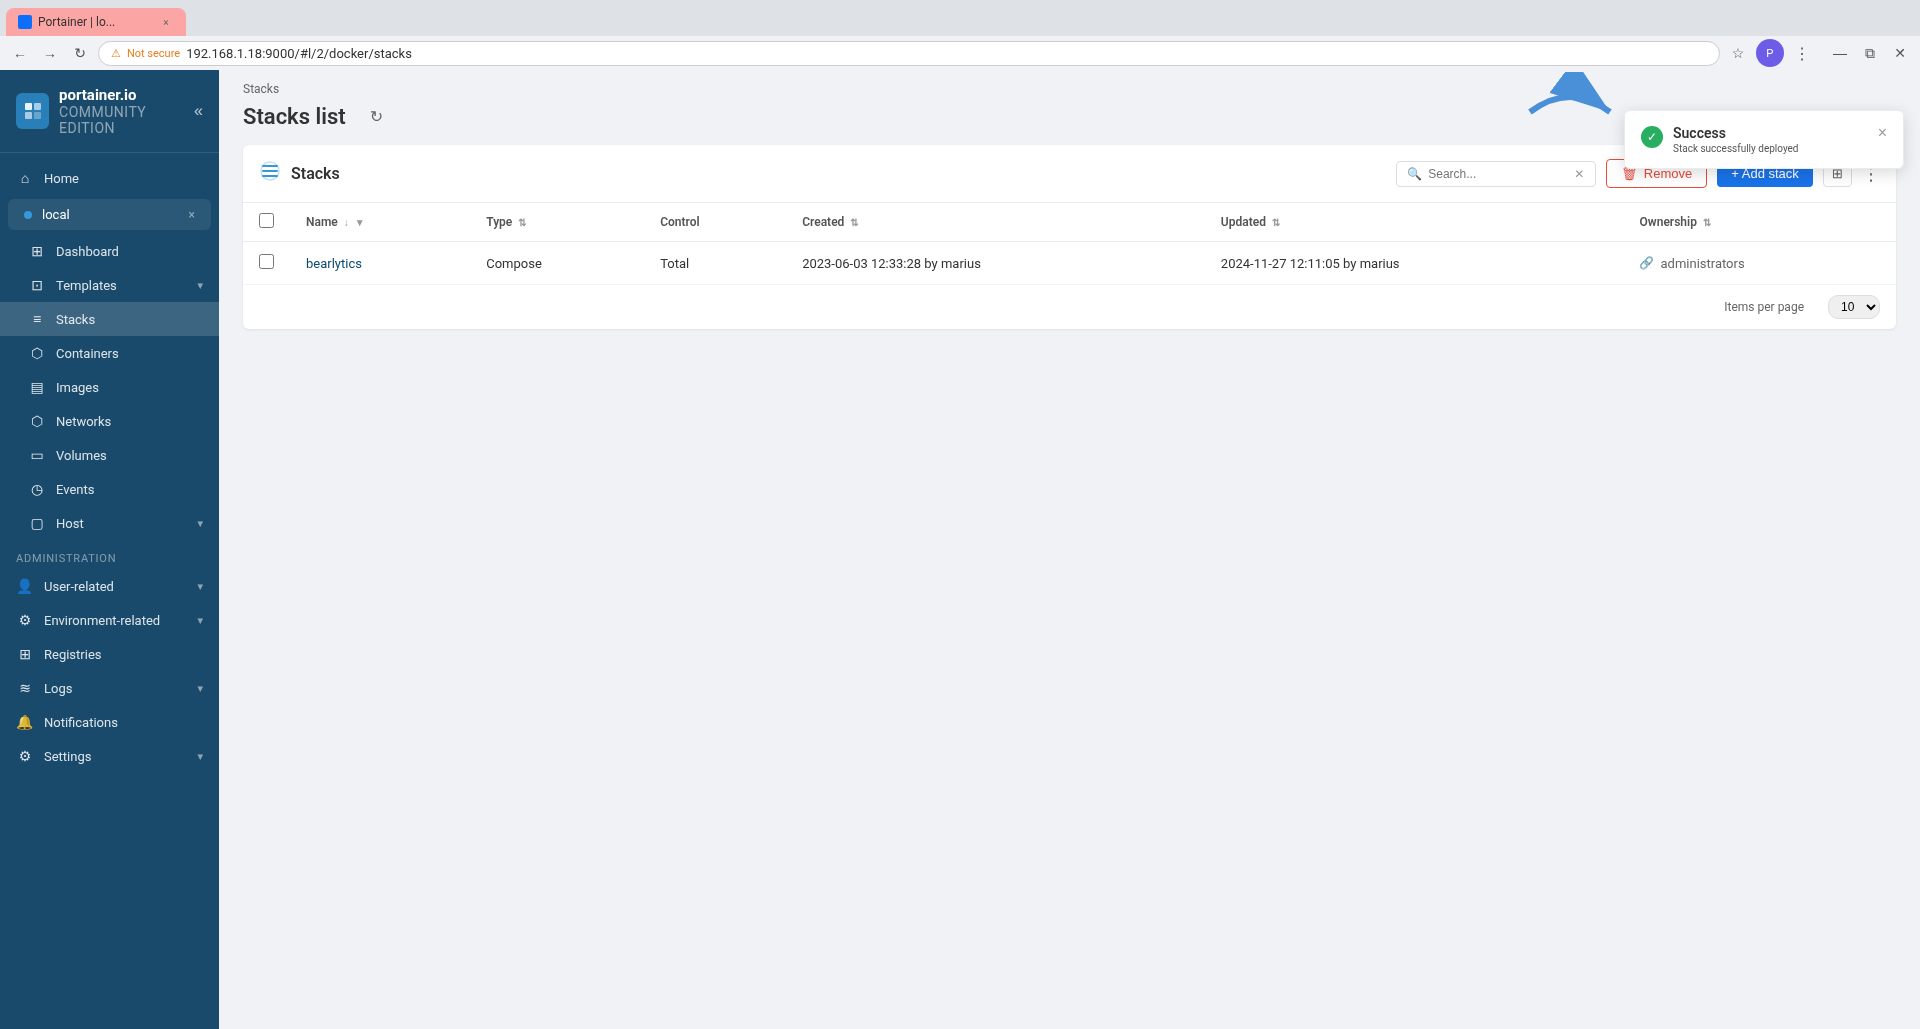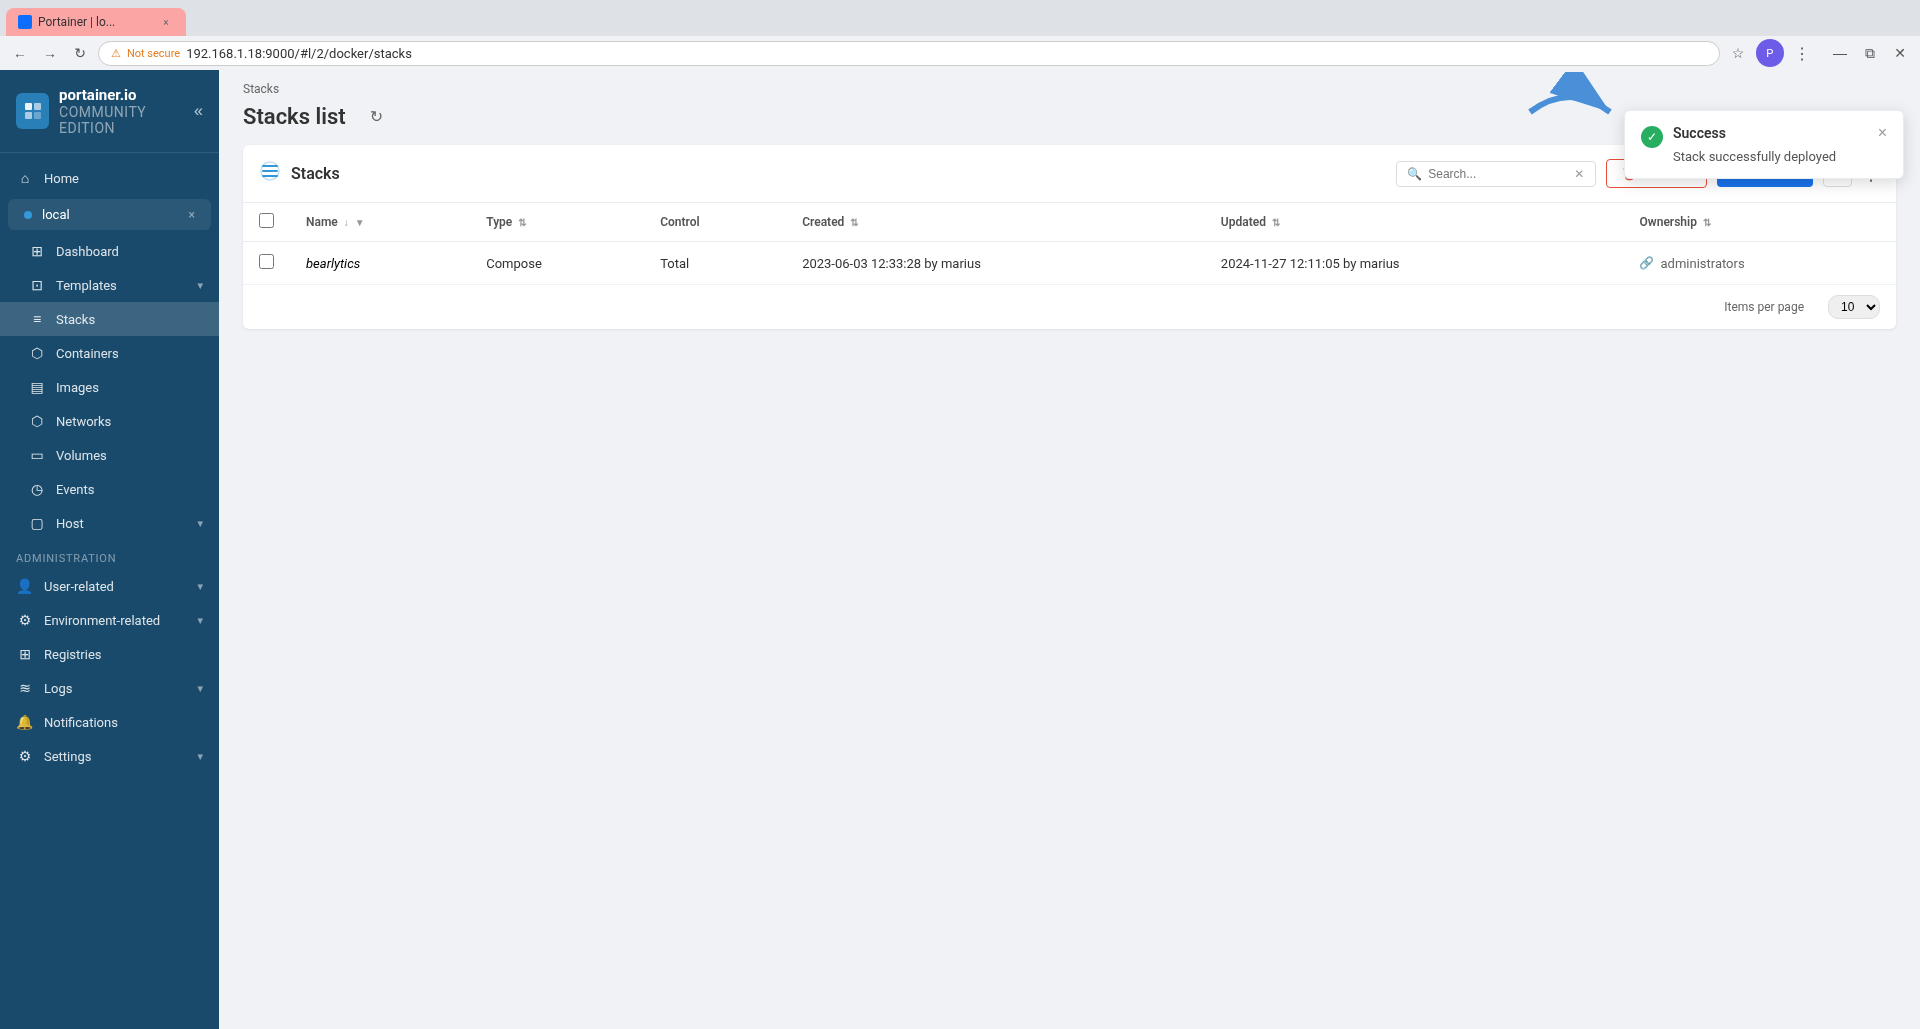--- a/index.html
+++ b/index.html
@@ -341,21 +341,21 @@
     }
     td {
       padding: 12px 16px;
       font-size: 13px;
       color: #333;
       border-bottom: 1px solid #f0f2f5;
     }
     .sort-icon { color: #999; font-size: 10px; margin-left: 3px; }
     .filter-icon { color: #999; font-size: 10px; margin-left: 3px; cursor: pointer; }
     .checkbox { width: 15px; height: 15px; cursor: pointer; }
-    .link-cell { color: #000000; cursor: pointer; text-decoration: none; font-style: italic; }
+    .link-cell { color: #0c4a6e; cursor: pointer; text-decoration: none; }
     .ownership-cell { display: flex; align-items: center; gap: 6px; color: #666; }
     .ownership-icon { font-size: 12px; color: #999; }
 
     .table-footer {
       display: flex;
       justify-content: flex-end;
       align-items: center;
       padding: 10px 16px;
       gap: 24px;
       font-size: 12px;
@@ -395,21 +395,21 @@
       display: flex;
       align-items: center;
       justify-content: center;
       color: white;
       font-size: 12px;
       flex-shrink: 0;
       margin-top: 1px;
     }
     .toast-content { flex: 1; }
     .toast-title { font-weight: 600; font-size: 14px; color: #333; }
-    .toast-message { font-size: 13px; color: #555; margin-top: 8px; }
+    .toast-message { font-size: 10px; color: #555; margin-top: 2px; }
     .toast-close {
       background: transparent;
       border: none;
       cursor: pointer;
       color: #999;
       font-size: 16px;
       line-height: 1;
     }
 
     

